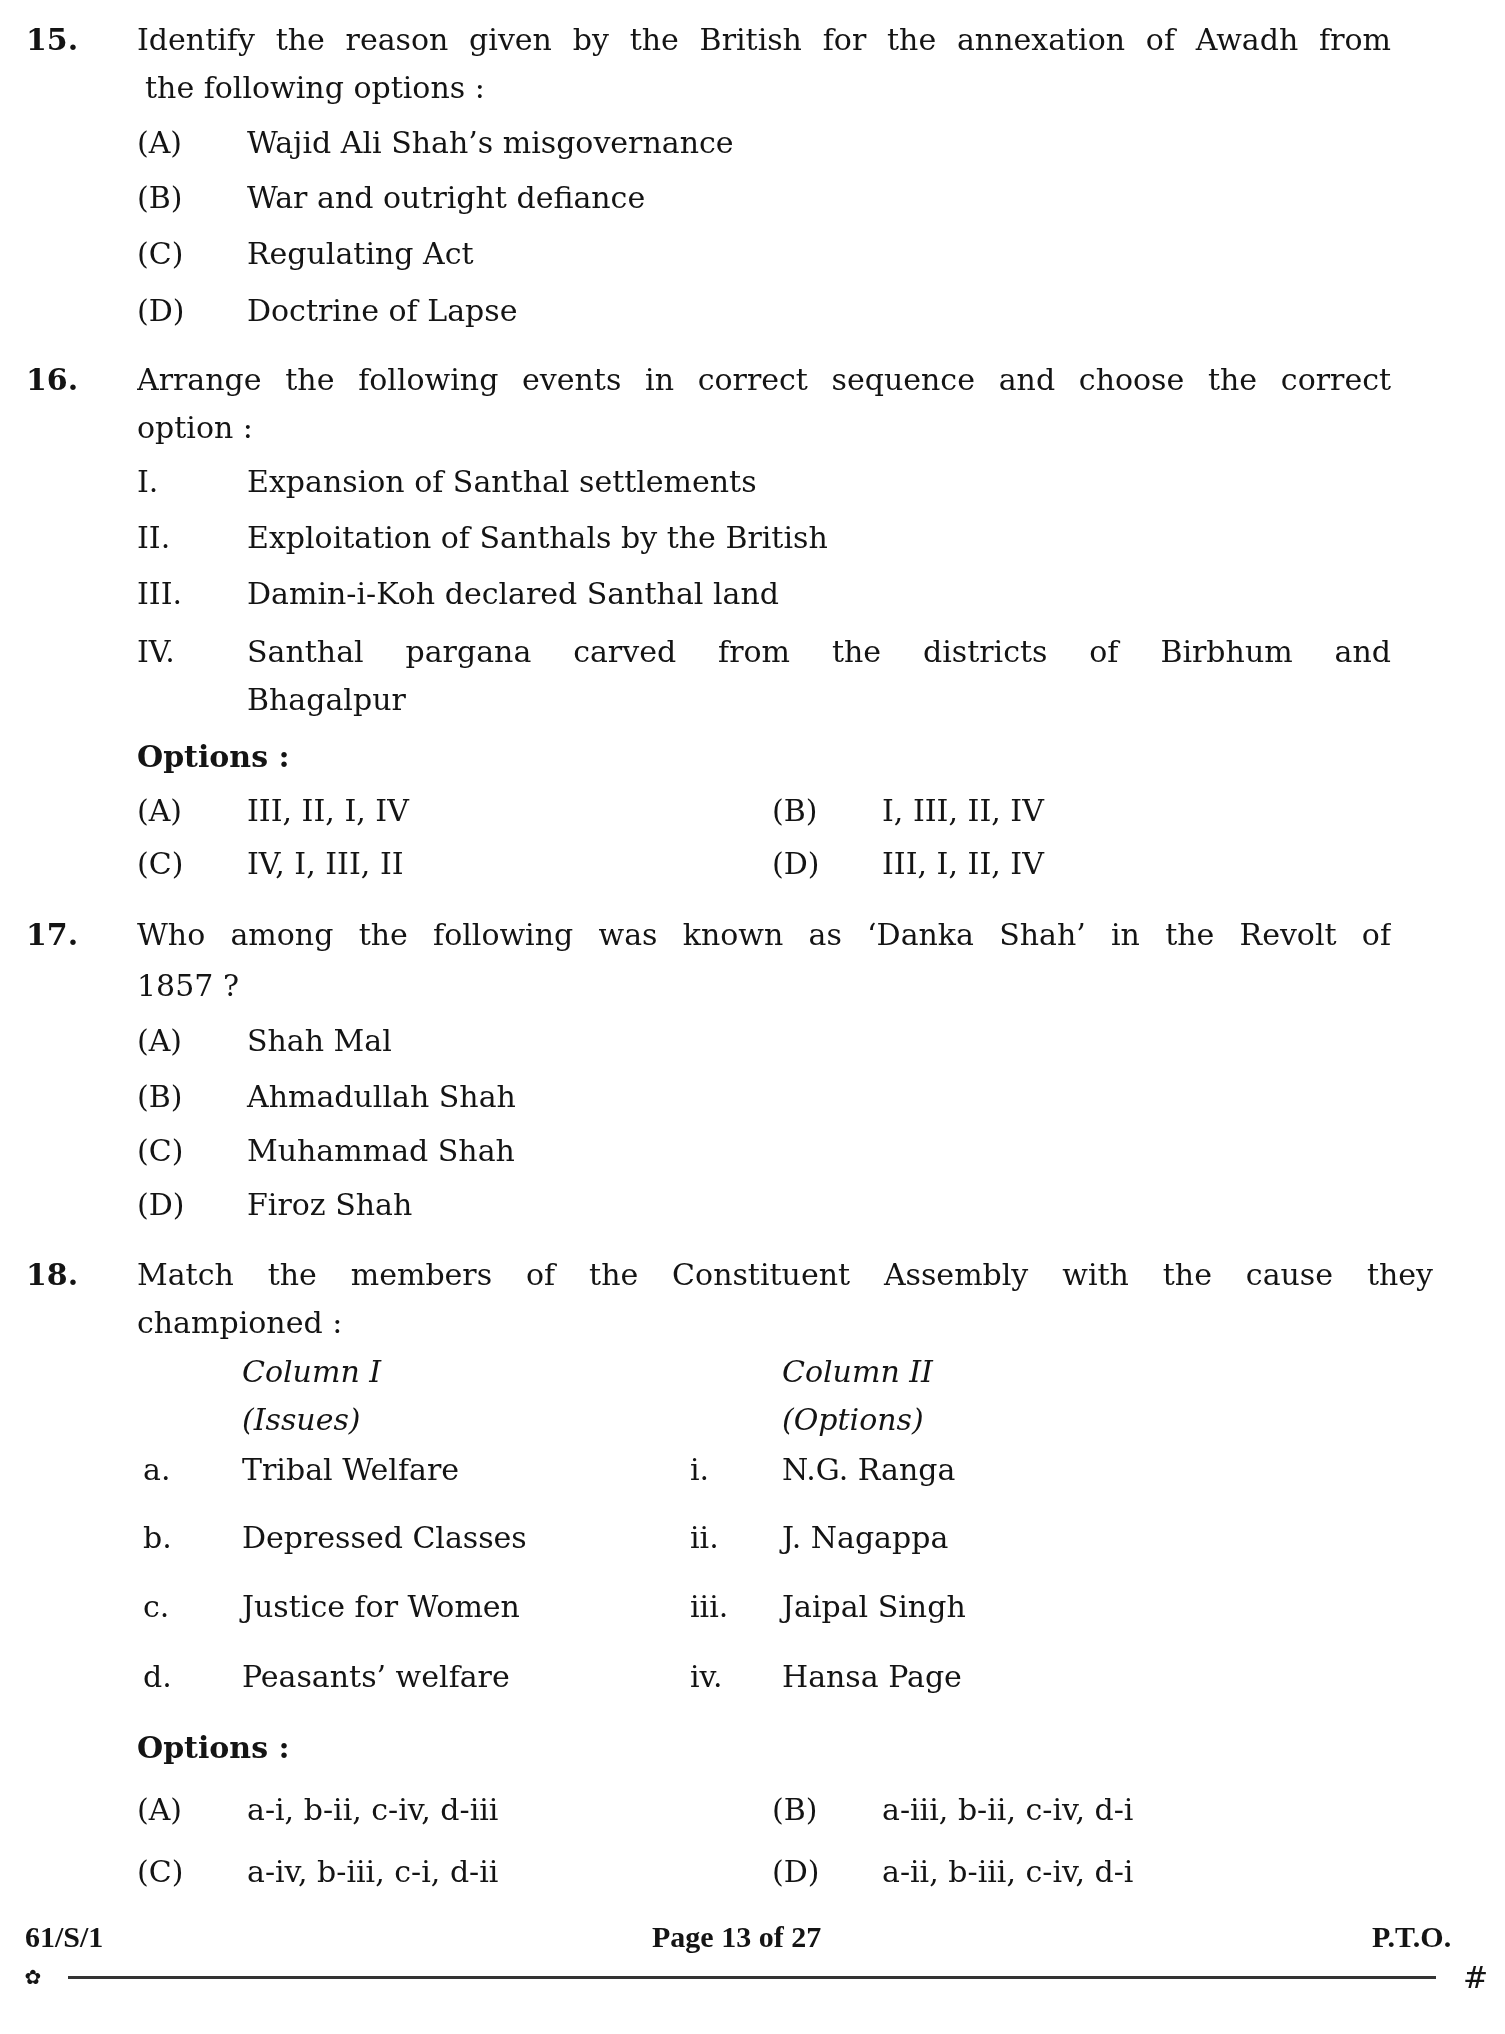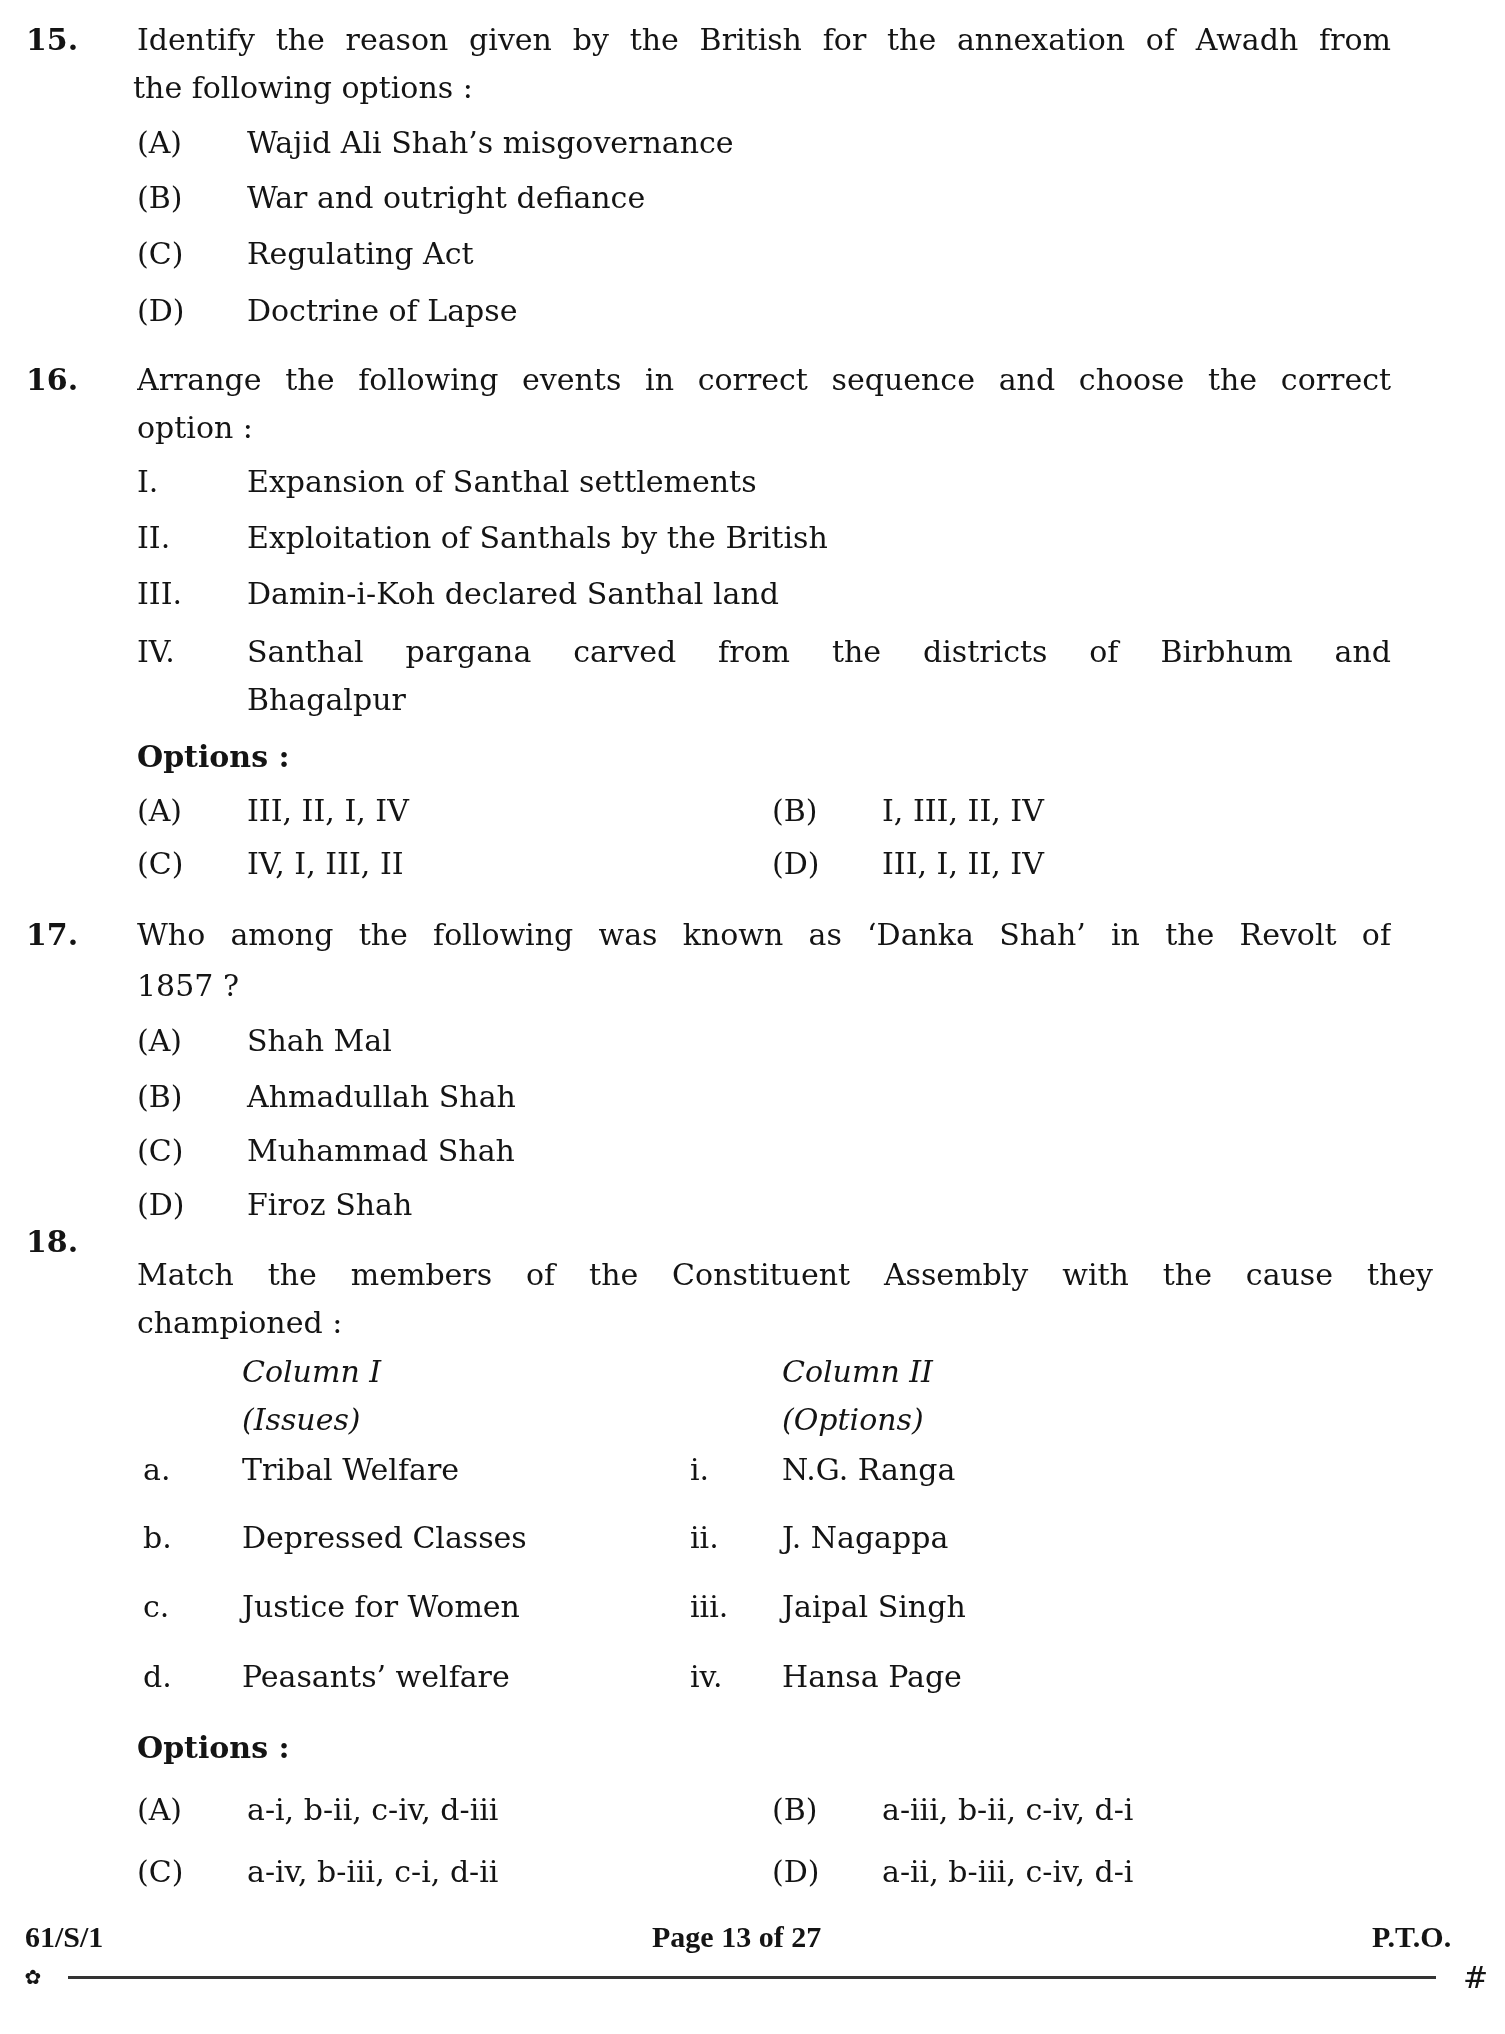--- a/index.html
+++ b/index.html
@@ -15,21 +15,21 @@
   .rule { position: absolute; left: 68px; width: 1368px; top: 1976px; height: 3px; background: #333; }
   .flower { position: absolute; left: 22px; top: 1966px; width: 22px; height: 22px; font-size: 20px; line-height: 22px; text-align: center; }
   .hash { position: absolute; left: 1463px; top: 1960px; font-size: 30px; line-height: 36px; }
 </style>
 </head>
 <body>
 
 <div>
   <div class="ln num" style="top:19px">15.</div>
   <div class="ln just" style="top:19px;left:137px;width:1254px">Identify the reason given by the British for the annexation of Awadh from</div>
-  <div class="ln" style="top:67px;left:133px">the following options :</div>
+  <div class="ln" style="top:67px;left:145px">the following options :</div>
 
   <div class="ln" style="top:122px;left:137px">(A)</div>
   <div class="ln" style="top:122px;left:247px">Wajid Ali Shah’s misgovernance</div>
   <div class="ln" style="top:177px;left:137px">(B)</div>
   <div class="ln" style="top:177px;left:247px">War and outright defiance</div>
   <div class="ln" style="top:233px;left:137px">(C)</div>
   <div class="ln" style="top:233px;left:247px">Regulating Act</div>
   <div class="ln" style="top:290px;left:137px">(D)</div>
   <div class="ln" style="top:290px;left:247px">Doctrine of Lapse</div>
 </div>
@@ -69,21 +69,21 @@
   <div class="ln" style="top:1020px;left:247px">Shah Mal</div>
   <div class="ln" style="top:1076px;left:137px">(B)</div>
   <div class="ln" style="top:1076px;left:247px">Ahmadullah Shah</div>
   <div class="ln" style="top:1130px;left:137px">(C)</div>
   <div class="ln" style="top:1130px;left:247px">Muhammad Shah</div>
   <div class="ln" style="top:1184px;left:137px">(D)</div>
   <div class="ln" style="top:1184px;left:247px">Firoz Shah</div>
 </div>
 
 <div>
-  <div class="ln num" style="top:1221px">18.</div>
+  <div class="ln num" style="top:1254px">18.</div>
   <div class="ln just" style="top:1254px;left:137px;width:1296px">Match the members of the Constituent Assembly with the cause they</div>
   <div class="ln" style="top:1302px;left:137px">championed :</div>
 
   <div>
     <div class="ln ital" style="top:1351px;left:242px">Column I</div>
     <div class="ln ital" style="top:1351px;left:782px">Column II</div>
     <div class="ln ital" style="top:1399px;left:242px">(Issues)</div>
     <div class="ln ital" style="top:1399px;left:782px">(Options)</div>
 
     <div class="ln" style="top:1449px;left:143px">a.</div>

